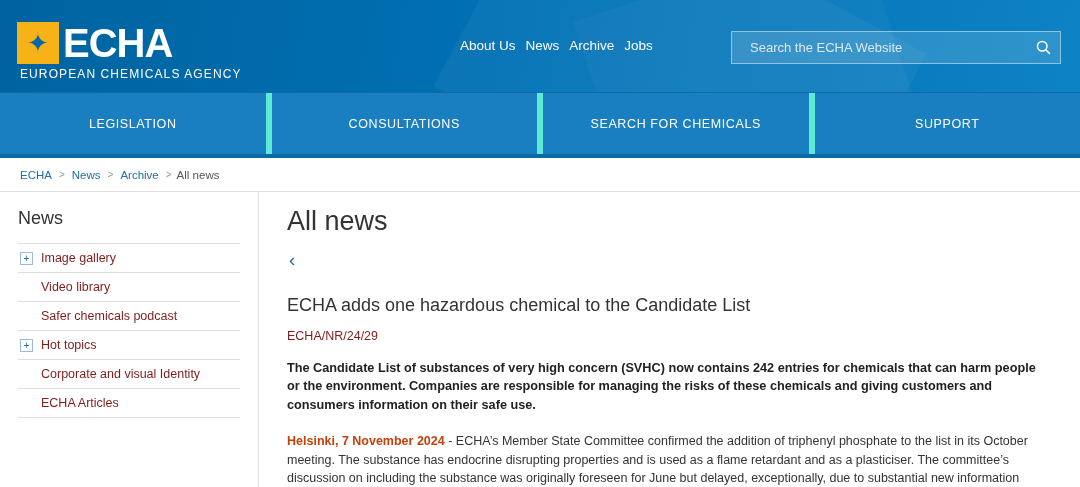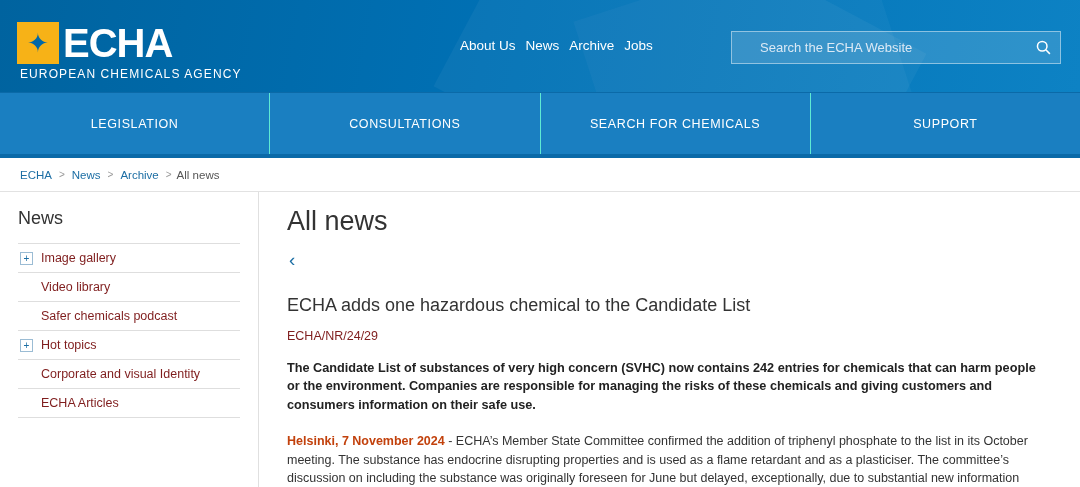--- a/index.html
+++ b/index.html
@@ -99,21 +99,21 @@
     align-items: center;
     z-index: 3;
   }
   .search-box input {
     flex: 1;
     border: none;
     background: transparent;
     outline: none;
     color: #ffffff;
     font-size: 13px;
-    padding: 0 28px;
+    padding: 0 18px;
     font-family: "Liberation Sans", sans-serif;
   }
   .search-box input::placeholder { color: #dbe9f5; }
   .search-btn {
     width: 34px; height: 31px;
     border: none; background: transparent;
     cursor: pointer;
     display: flex; align-items: center; justify-content: center;
   }
 
@@ -125,21 +125,21 @@
     border-top: 1px solid #0b6aa8;
   }
   .mainnav .item {
     flex: 1;
     display: flex;
     align-items: center;
     justify-content: center;
     color: #ffffff;
     font-size: 12.5px;
     letter-spacing: 0.6px;
-    border-right: 1px solid #5eead4;
+    border-right: 6px solid #5eead4;
     cursor: pointer;
   }
   .mainnav .item:last-child { border-right: none; }
   .mainnav-strip {
     height: 4px;
     background: #0b6aa8;
   }
 
   
   .breadcrumb {

